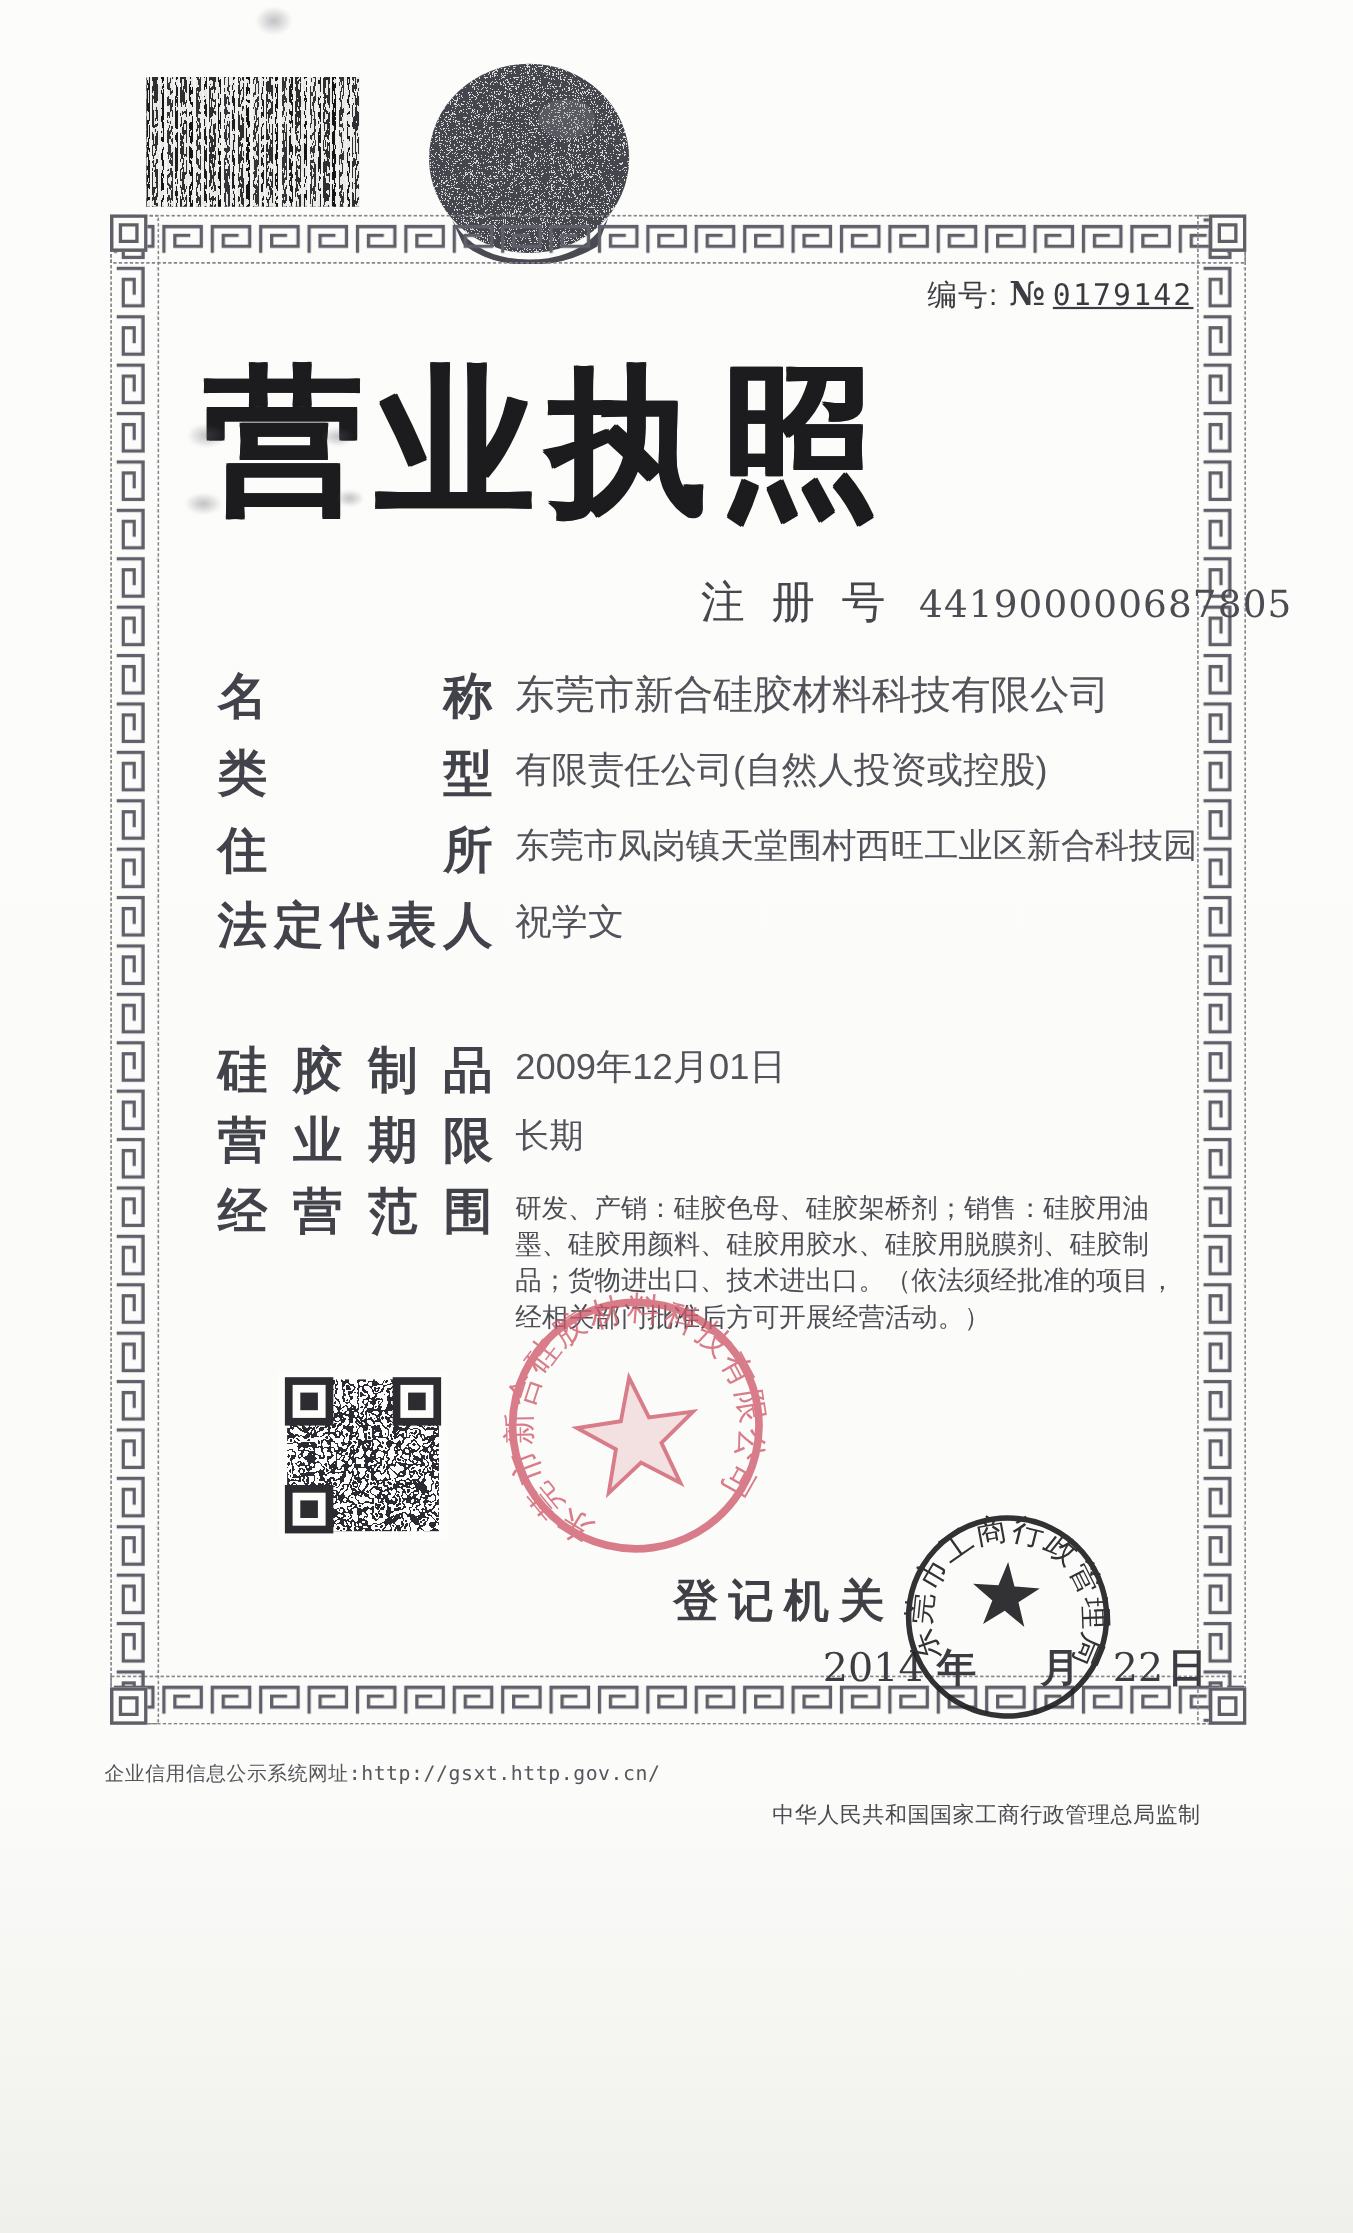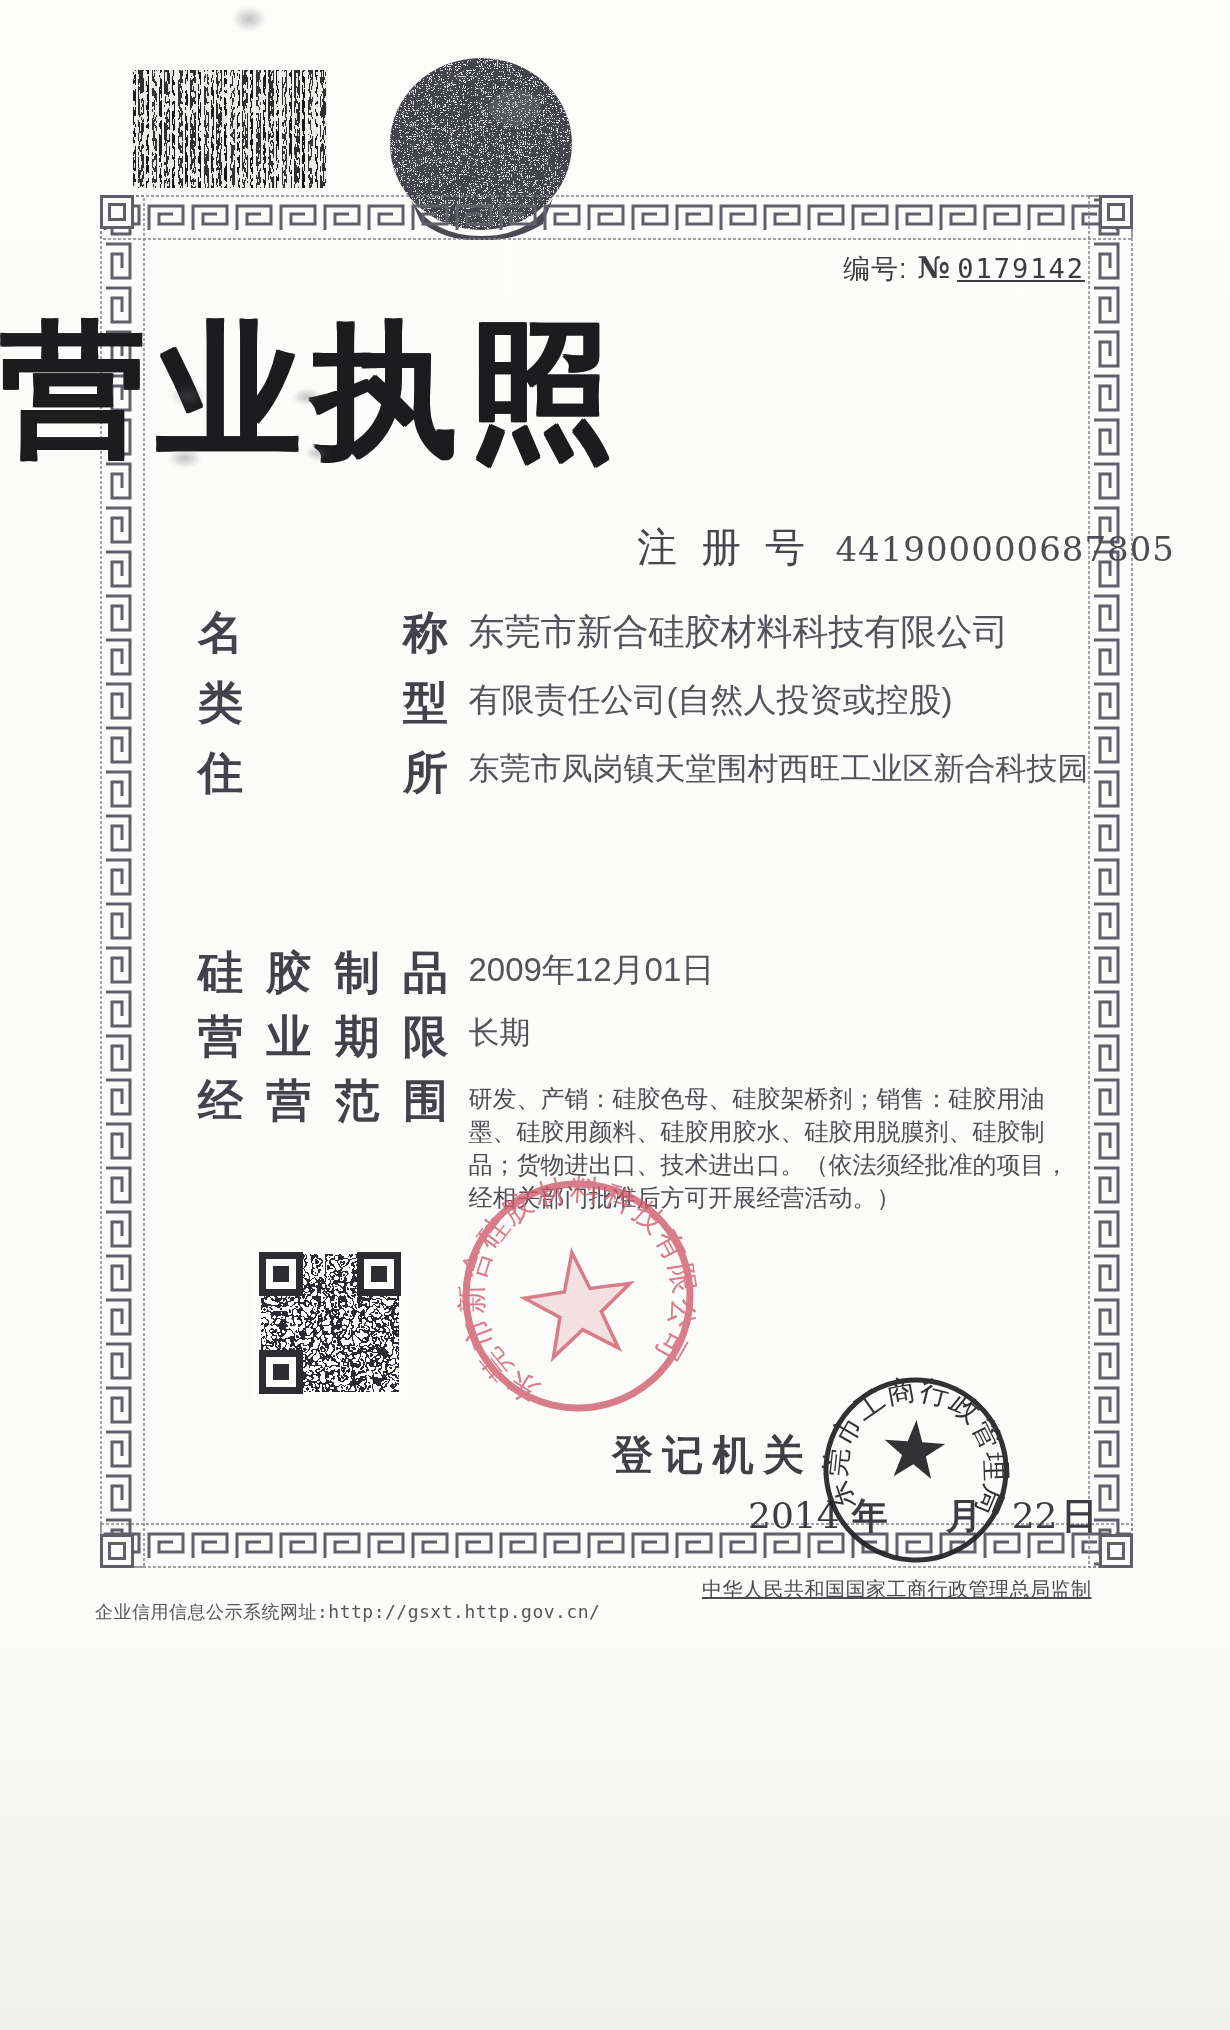--- a/index.html
+++ b/index.html
@@ -23,23 +23,23 @@
   .barcode svg{position:absolute;inset:0;}
 
   
   .emblem{position:absolute;left:383px;top:56px;width:196px;height:184px;}
 
   
   .serial{position:absolute;left:843px;top:250px;font-size:27px;color:#3c3c42;letter-spacing:1px;white-space:nowrap;}
   .serial .sym{font-family:"DejaVu Serif",serif;font-weight:bold;font-size:30px;margin:0 6px 0 10px;}
   .serial .num{font-family:"DejaVu Sans Mono",monospace;font-size:27px;letter-spacing:2px;color:#3a3a40;text-decoration:underline;}
 
-  .title{position:absolute;left:0;top:318px;width:994px;margin:0;text-align:left;
+  .title{position:absolute;left:0;top:318px;width:994px;margin:0;text-align:center;
     font-size:144px;line-height:1.15;font-weight:900;color:#1c1c1e;letter-spacing:12px;
-    text-shadow:2px 0 0 #1c1c1e,0 2px 0 #1c1c1e,2px 2px 0 #1c1c1e;font-family:Liberation Mono, monospace;}
+    text-shadow:2px 0 0 #1c1c1e,0 2px 0 #1c1c1e,2px 2px 0 #1c1c1e;}
 
   .regline{position:absolute;left:637px;top:520px;white-space:nowrap;}
   .regline .rlabel{display:inline-block;width:168px;font-size:40px;color:#46464d;
     text-align:justify;text-align-last:justify;vertical-align:baseline;}
   .regline .rnum{font-family:"DejaVu Serif",serif;font-size:34px;letter-spacing:1px;
     color:#4c4c53;margin-left:26px;}
 
   
   .row{position:absolute;left:198px;width:920px;white-space:nowrap;}
   .flabel{display:inline-block;width:250px;font-size:45px;font-weight:600;color:#42424a;
@@ -63,21 +63,21 @@
     font-family:"DejaVu Serif",serif;}
   .dateline .u{font-family:"Liberation Sans",sans-serif;font-weight:600;}
   .dateline .gap-y{margin-left:12px;}
   .dateline .gap-m{margin-left:58px;}
   .dateline .gap-d{margin-left:30px;}
   .dateline .gap-s{margin-left:4px;}
 
   
   .foot-left{position:absolute;left:95px;top:1600px;font-size:18px;color:#55555c;
     font-family:"DejaVu Sans Mono",monospace;letter-spacing:0.5px;}
-  .foot-right{position:absolute;left:702px;top:1576px;font-size:20px;color:#4a4a51;letter-spacing:0.5px;text-decoration:underline;}
+  .foot-right{position:absolute;left:702px;top:1636px;font-size:20px;color:#4a4a51;letter-spacing:0.5px;}
 
   
   .smudge{position:absolute;border-radius:50%;filter:blur(1px);
     background:radial-gradient(closest-side,rgba(95,95,108,.38),rgba(95,95,108,0));}
 </style>
 </head>
 <body>
 
 <div class="page">
 
@@ -175,20 +175,24 @@
     <span class="flabel">名称</span>
     <span class="fvalue" style="font-size:36px;">东莞市新合硅胶材料科技有限公司</span>
   </div>
   <div class="row" style="top:678px;">
     <span class="flabel">类型</span>
     <span class="fvalue" style="font-size:33px;">有限责任公司(自然人投资或控股)</span>
   </div>
   <div class="row" style="top:748px;">
     <span class="flabel">住所</span>
     <span class="fvalue" style="font-size:31px;">东莞市凤岗镇天堂围村西旺工业区新合科技园</span>
+  </div>
+  <div class="row" style="top:816px;">
+    <span class="flabel">法定代表人</span>
+    <span class="fvalue" style="font-size:33px;">祝学文</span>
   </div>
   <div class="row" style="top:948px;">
     <span class="flabel">硅胶制品</span>
     <span class="fvalue" style="font-size:33px;">2009年12月01日</span>
   </div>
   <div class="row" style="top:1012px;">
     <span class="flabel">营业期限</span>
     <span class="fvalue" style="font-size:31px;">长期</span>
   </div>
   <div class="row" style="top:1076px;">

